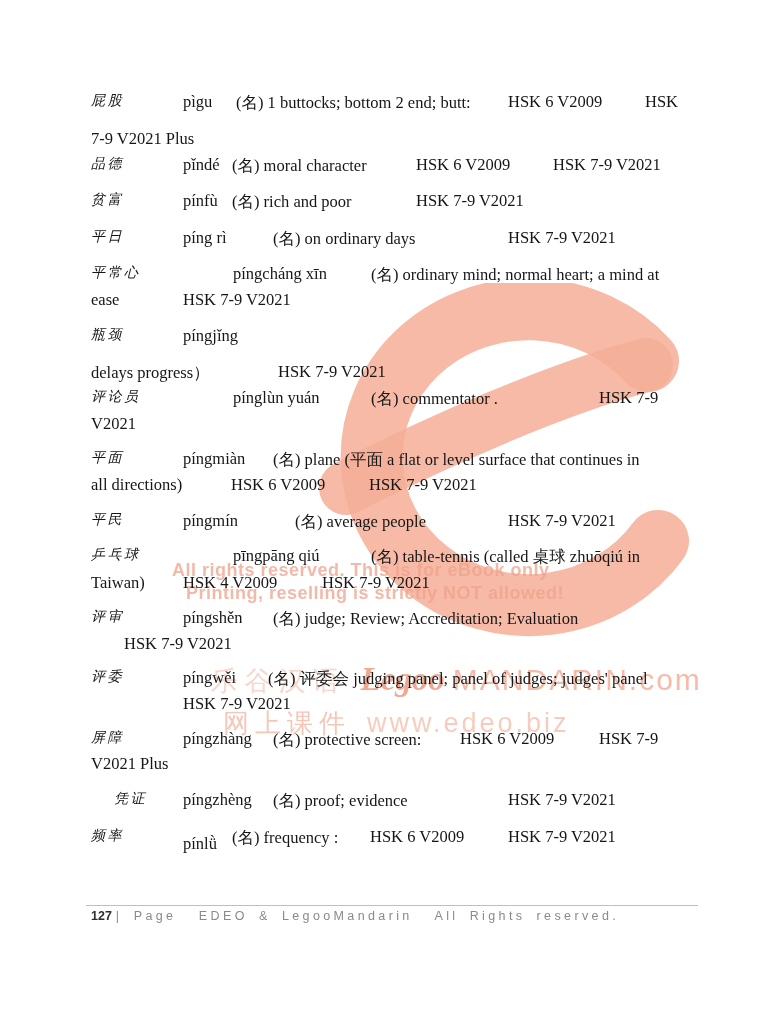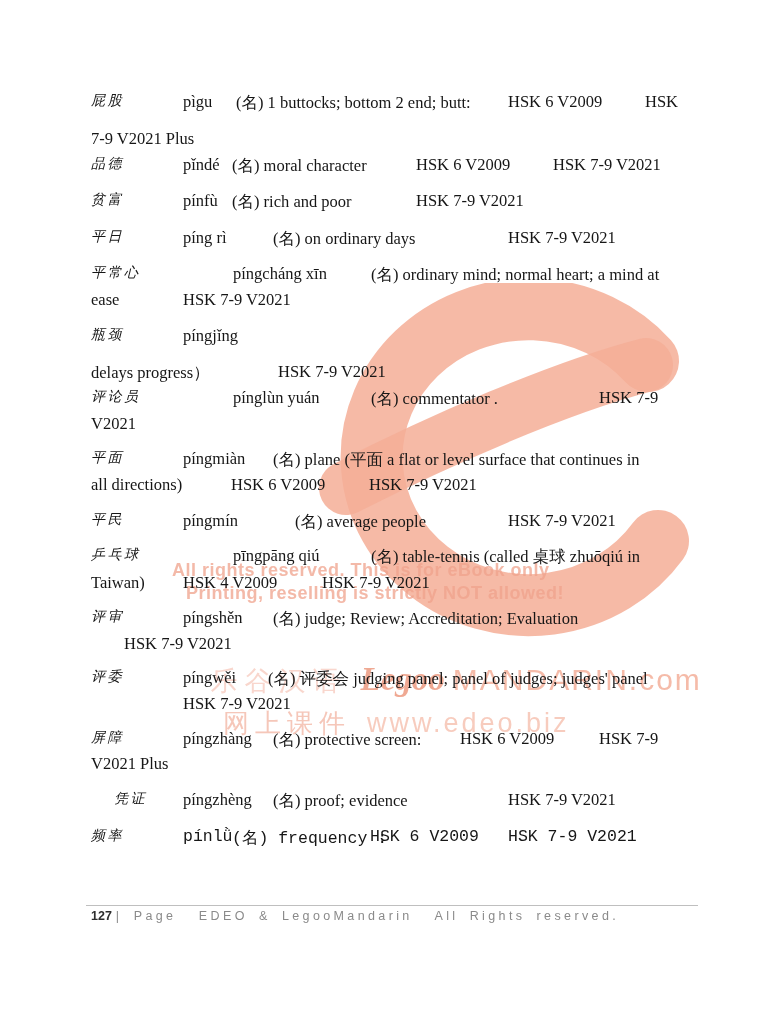--- a/index.html
+++ b/index.html
@@ -165,23 +165,23 @@
       </div>
       <div class="line" style="top: 754px;">
         <span class="seg seg-hsk" style="left: 91px;">V2021 Plus</span>
       </div>
       <div class="line" style="top: 790px;">
         <span class="seg seg-headword" style="left: 91px; margin-left: 23px;">凭证</span>
         <span class="seg seg-pinyin" style="left: 183px;">píngzhèng</span>
         <span class="seg seg-def" style="left: 273px;">(名) proof; evidence</span>
         <span class="seg seg-hsk" style="left: 508px;">HSK 7-9 V2021</span>
       </div>
-      <div class="line" style="top: 827px; font-family: Liberation Mono, monospace;">
+      <div class="line" style="top: 827px;">
         <span class="seg seg-headword" style="left: 91px;">频率</span>
-        <span class="seg seg-pinyin" style="left: 183px;">pínlǜ</span>
+        <span class="seg seg-pinyin" style="left: 183px; margin-top: 7px;">pínlǜ</span>
         <span class="seg seg-def" style="left: 232px;">(名) frequency :</span>
         <span class="seg seg-hsk" style="left: 370px;">HSK 6 V2009</span>
         <span class="seg seg-hsk" style="left: 508px;">HSK 7-9 V2021</span>
       </div>
     </div>
 
   <div class="footer-rule"></div>
   <div class="footer"><span class="pgnum">127</span><span>| Page  EDEO &amp; LegooMandarin  All Rights reserved.</span></div>
 
 </div>

